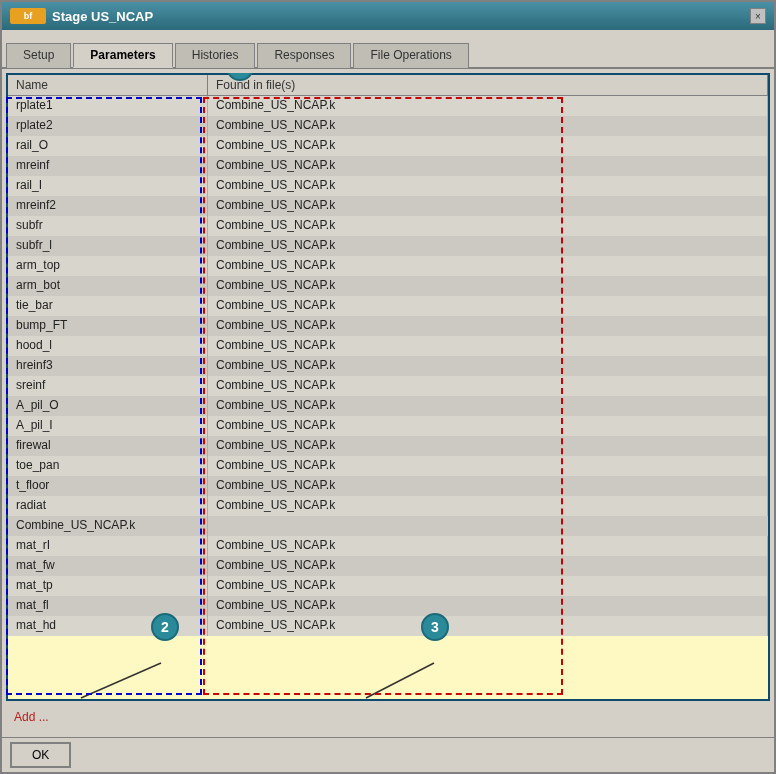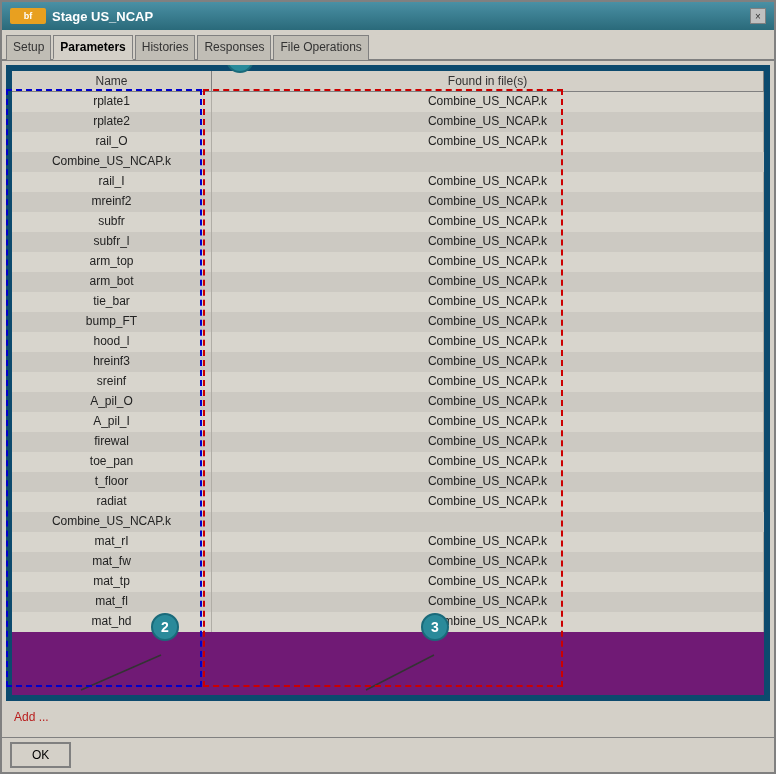--- a/index.html
+++ b/index.html
@@ -66,52 +66,52 @@
       color: #333;
     }
     .tab-bar {
       display: flex;
       background: #d4d0c8;
       border-bottom: 2px solid #808080;
       padding: 4px 4px 0 4px;
       flex-shrink: 0;
     }
     .tab {
-      padding: 4px 6px;
+      padding: 4px 16px;
       cursor: pointer;
       border: 1px solid #808080;
       background: #c0bdb5;
       margin-right: 2px;
       border-bottom: none;
       font-size: 12px;
       color: #333;
       position: relative;
       bottom: -1px;
+      margin-top: 8px;
     }
     .tab.active {
       background: #d4d0c8;
       border-bottom: 2px solid #d4d0c8;
       font-weight: bold;
       color: #000;
     }
     .content-area {
       flex: 1;
       display: flex;
       flex-direction: column;
       background: #d4d0c8;
       padding: 4px;
       overflow: hidden;
     }
     .table-container {
       flex: 1;
-      border: 6px solid #0c4a6e;
-      background: #701a75;
+      border: 2px solid #0c4a6e;
+      background: #fef9c3;
       overflow: hidden;
       position: relative;
-      text-align: center;
     }
     .table-header {
       display: grid;
       grid-template-columns: 200px 1fr;
       background: #d4d0c8;
       border-bottom: 1px solid #808080;
     }
     .th {
       padding: 3px 8px;
       border-right: 1px solid #808080;
@@ -233,20 +233,21 @@
             </div>
             <div class="table-row">
               <div class="td">rplate2</div>
               <div class="td">Combine_US_NCAP.k</div>
             </div>
             <div class="table-row">
               <div class="td">rail_O</div>
               <div class="td">Combine_US_NCAP.k</div>
             </div>
             <div class="table-row">
+              <div class="td">mreinf</div>
               <div class="td">Combine_US_NCAP.k</div>
             </div>
             <div class="table-row">
               <div class="td">rail_I</div>
               <div class="td">Combine_US_NCAP.k</div>
             </div>
             <div class="table-row">
               <div class="td">mreinf2</div>
               <div class="td">Combine_US_NCAP.k</div>
             </div>

